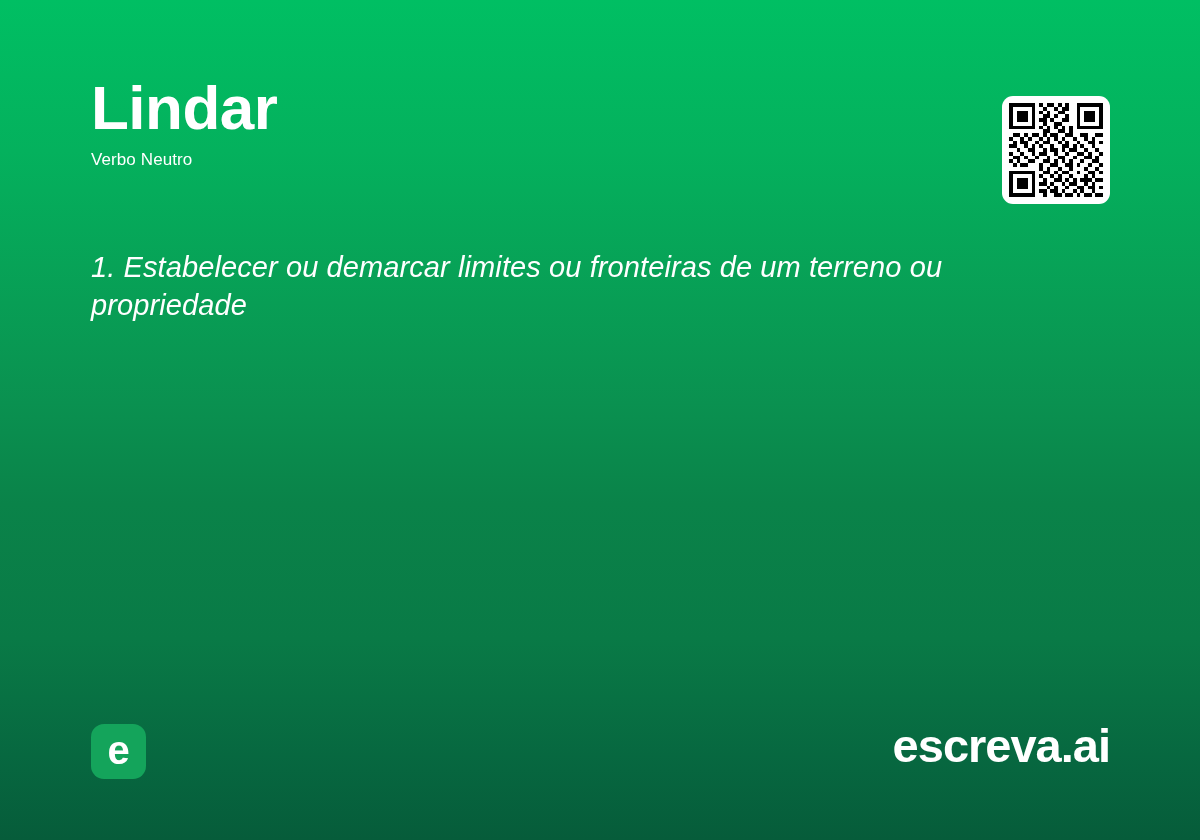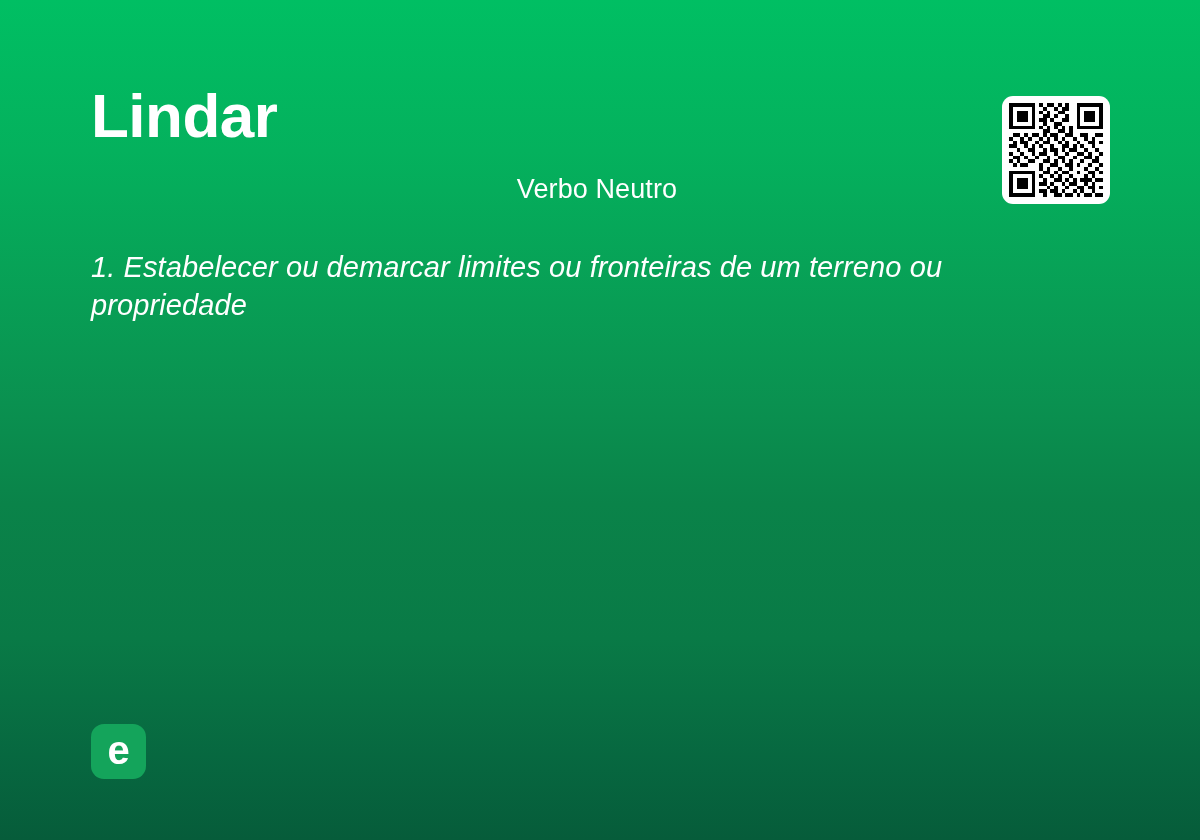--- a/index.html
+++ b/index.html
@@ -29,42 +29,41 @@
         #097A46 76%,
         #076840 90%,
         #065C3A 100%);
     overflow: hidden;
   }
 
   
   .header {
     position: absolute;
     left: 91px;
-    top: 84px;
+    top: 76px;
     width: 1012px;
   }
 
   .word-title {
     font-size: 62px;
     line-height: 1.02;
     font-weight: 700;
     letter-spacing: -0.5px;
     color: #FFFFFF;
     display: block;
   }
 
   .word-class {
     display: block;
-    margin-top: 28px;
-    font-size: 27px;
+    margin-top: 12px;
+    font-size: 17px;
     line-height: 1.1;
     font-weight: 500;
     color: #FFFFFF;
     letter-spacing: 0.1px;
-    text-align: center;
   }
 
   
   .qr-panel {
     position: absolute;
     left: 1002px;
     top: 96px;
     width: 108px;
     height: 108px;
     background: #FFFFFF;
@@ -346,14 +345,15 @@
   </div>
 
   <div class="definitions">
     <p class="definition">1. Estabelecer ou demarcar limites ou fronteiras de um terreno ou propriedade</p>
   </div>
 
   <div class="brand-mark">
     <span class="brand-mark-letter">e</span>
   </div>
 
+  <div class="brand-wordmark">escreva.ai</div>
 
 </div>
 
 </body></html>

